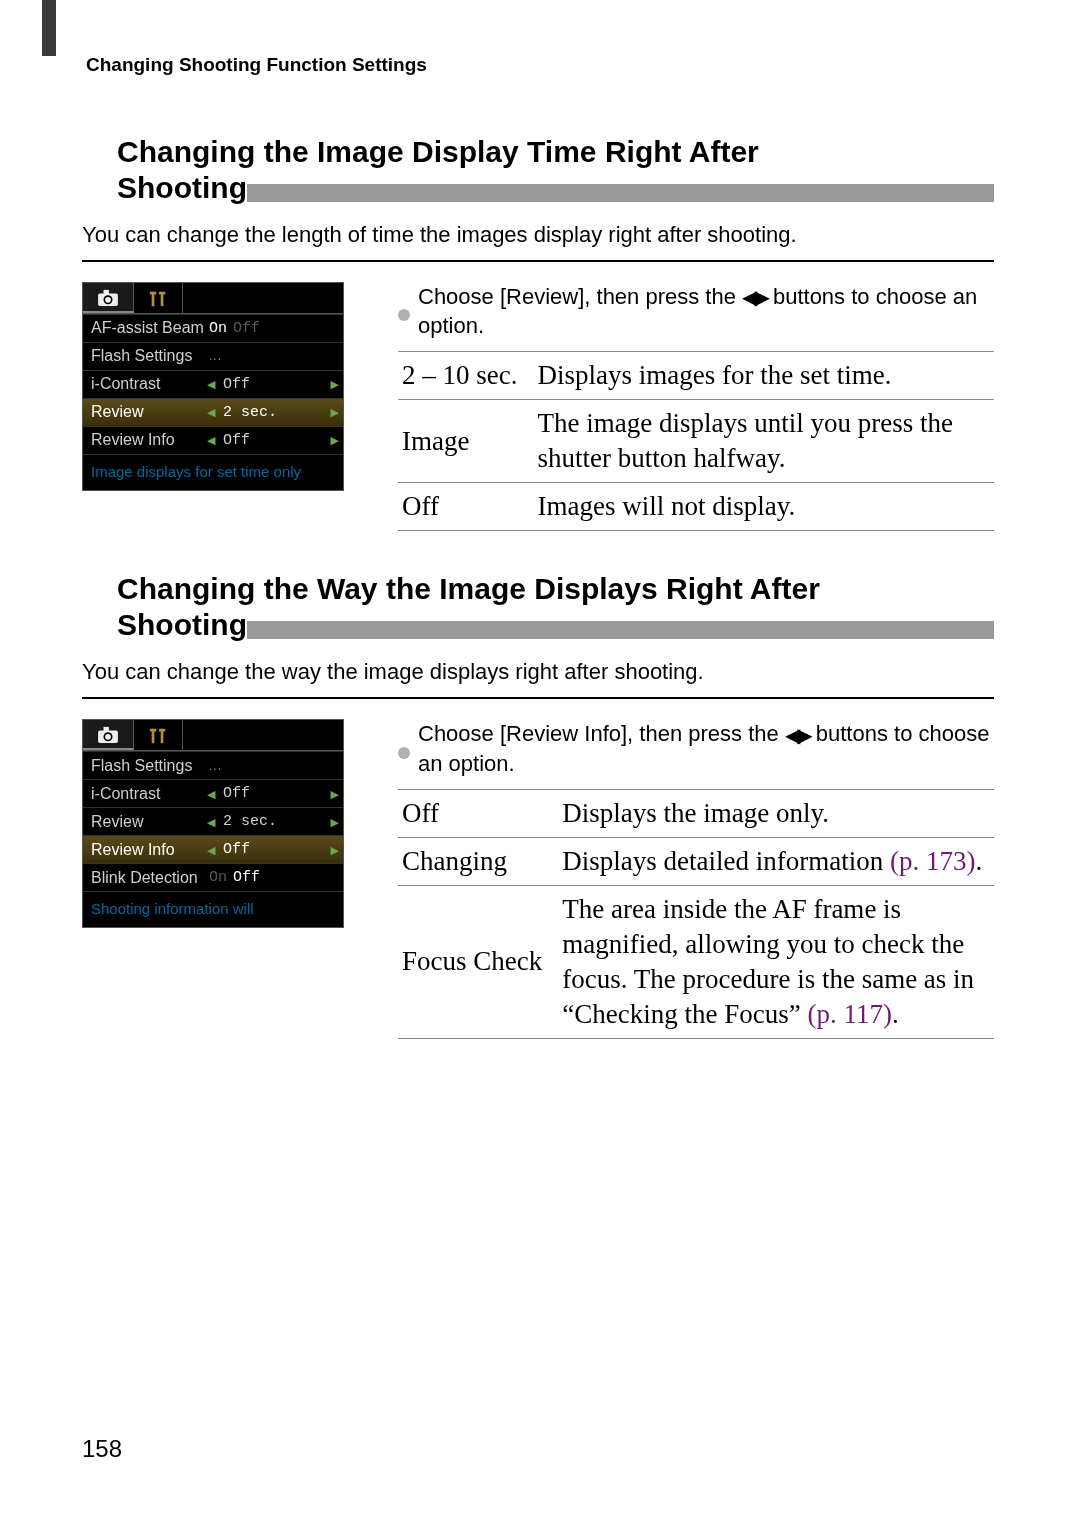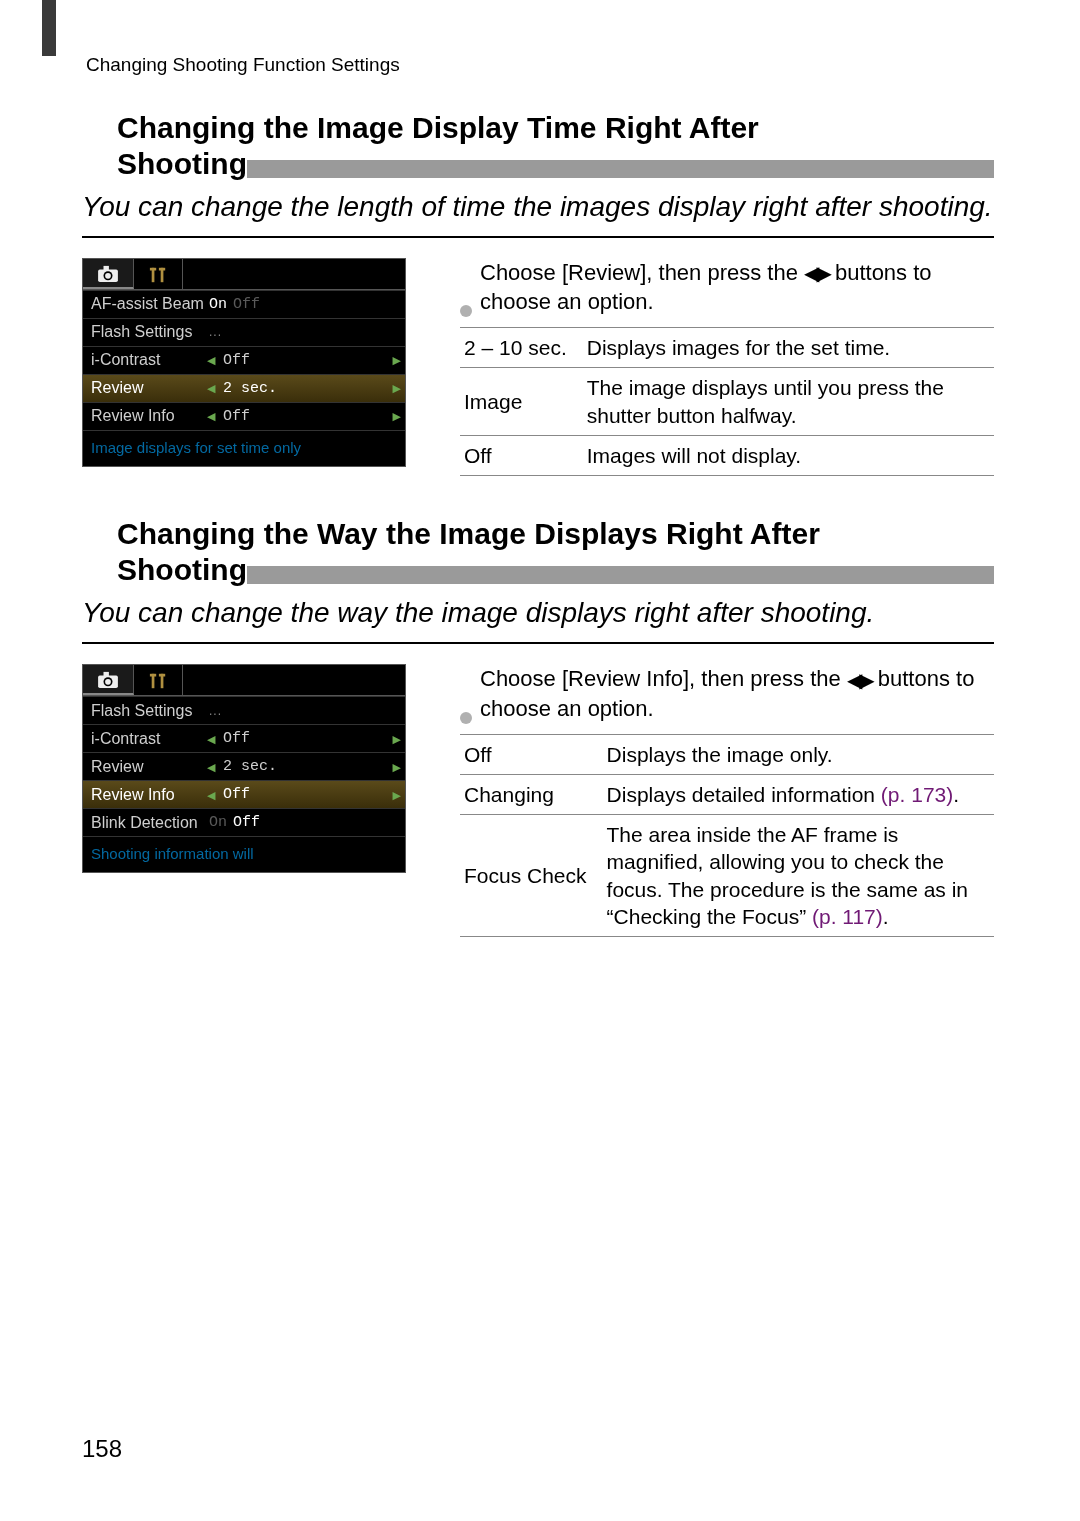--- a/index.html
+++ b/index.html
@@ -10,64 +10,63 @@
     position: relative;
     padding: 54px 86px 0 82px;
   }
   .side-tab {
     position: absolute;
     top: 0; left: 42px;
     width: 14px; height: 56px;
     background: #3a3a3a;
   }
   .header-line {
-    font-weight: normal;
+    font-weight: bold;
     font-size: 19px;
     margin-left: 4px;
-    margin-bottom: 34px;
+    margin-bottom: 58px;
   }
   .section-title {
     font-family: Arial, Helvetica, sans-serif;
     font-weight: 900;
     font-size: 30px;
     line-height: 1.2;
     letter-spacing: 0px;
   }
   .title-bar {
     flex: 1;
     height: 18px;
     background: #9a9a9a;
     margin-bottom: 4px;
   }
   .section-title-stack { display:block;margin-left:35px; }
   .section-title-second {
     display:flex;
     align-items:flex-end;
   }
   .intro {
-    font-size: 28px;
+    font-size: 22px;
     line-height: 1.35;
-    margin-top: 6px;
+    margin-top: 14px;
     margin-bottom: 10px;
-    font-style: italic;
   }
   hr.sep {
     border: none;
     border-top: 2px solid #000;
     margin: 6px 0 20px 0;
   }
   .two-col {
     display: flex;
     gap: 54px;
     align-items: flex-start;
     margin-bottom: 40px;
   }
   
   .lcd {
-    width: 324px;
+    width: 262px;
     background: #000;
     color: #ccc;
     font-family: Arial, Helvetica, sans-serif;
     font-size: 17px;
     border: 1px solid #555;
   }
   .lcd-tabs {
     display: flex;
     background: #000;
     border-bottom: 1px solid #555;
@@ -117,21 +116,21 @@
     padding: 8px 8px 10px 8px;
     font-size: 15px;
     color: #0369a1;
     white-space: nowrap;
     overflow: hidden;
   }
   
   .right { flex: 1; }
   .bullet-line {
     display: flex;
-    align-items: flex-end;
+    align-items: center;
     gap: 8px;
     font-size: 22px;
     line-height: 1.35;
     margin-bottom: 10px;
   }
   .bullet-dot {
     width: 12px; height: 12px;
     border-radius: 50%;
     background: #b0b0b0;
     margin-top: 8px;
@@ -139,22 +138,23 @@
   }
   .lr-glyph {
     display:inline-block;
     font-size:20px;
     letter-spacing:-3px;
     vertical-align:middle;
   }
   table.opts {
     border-collapse: collapse;
     width: 100%;
-    font-size: 21px;
+    font-size: 27px;
     line-height: 1.3;
+    font-family: Liberation Serif, serif;
   }
   table.opts td {
     border-top: 1px solid #888;
     border-bottom: 1px solid #888;
     padding: 6px 8px 6px 4px;
     vertical-align: middle;
   }
   table.opts td:first-child {
     white-space: nowrap;
     padding-right: 16px;

